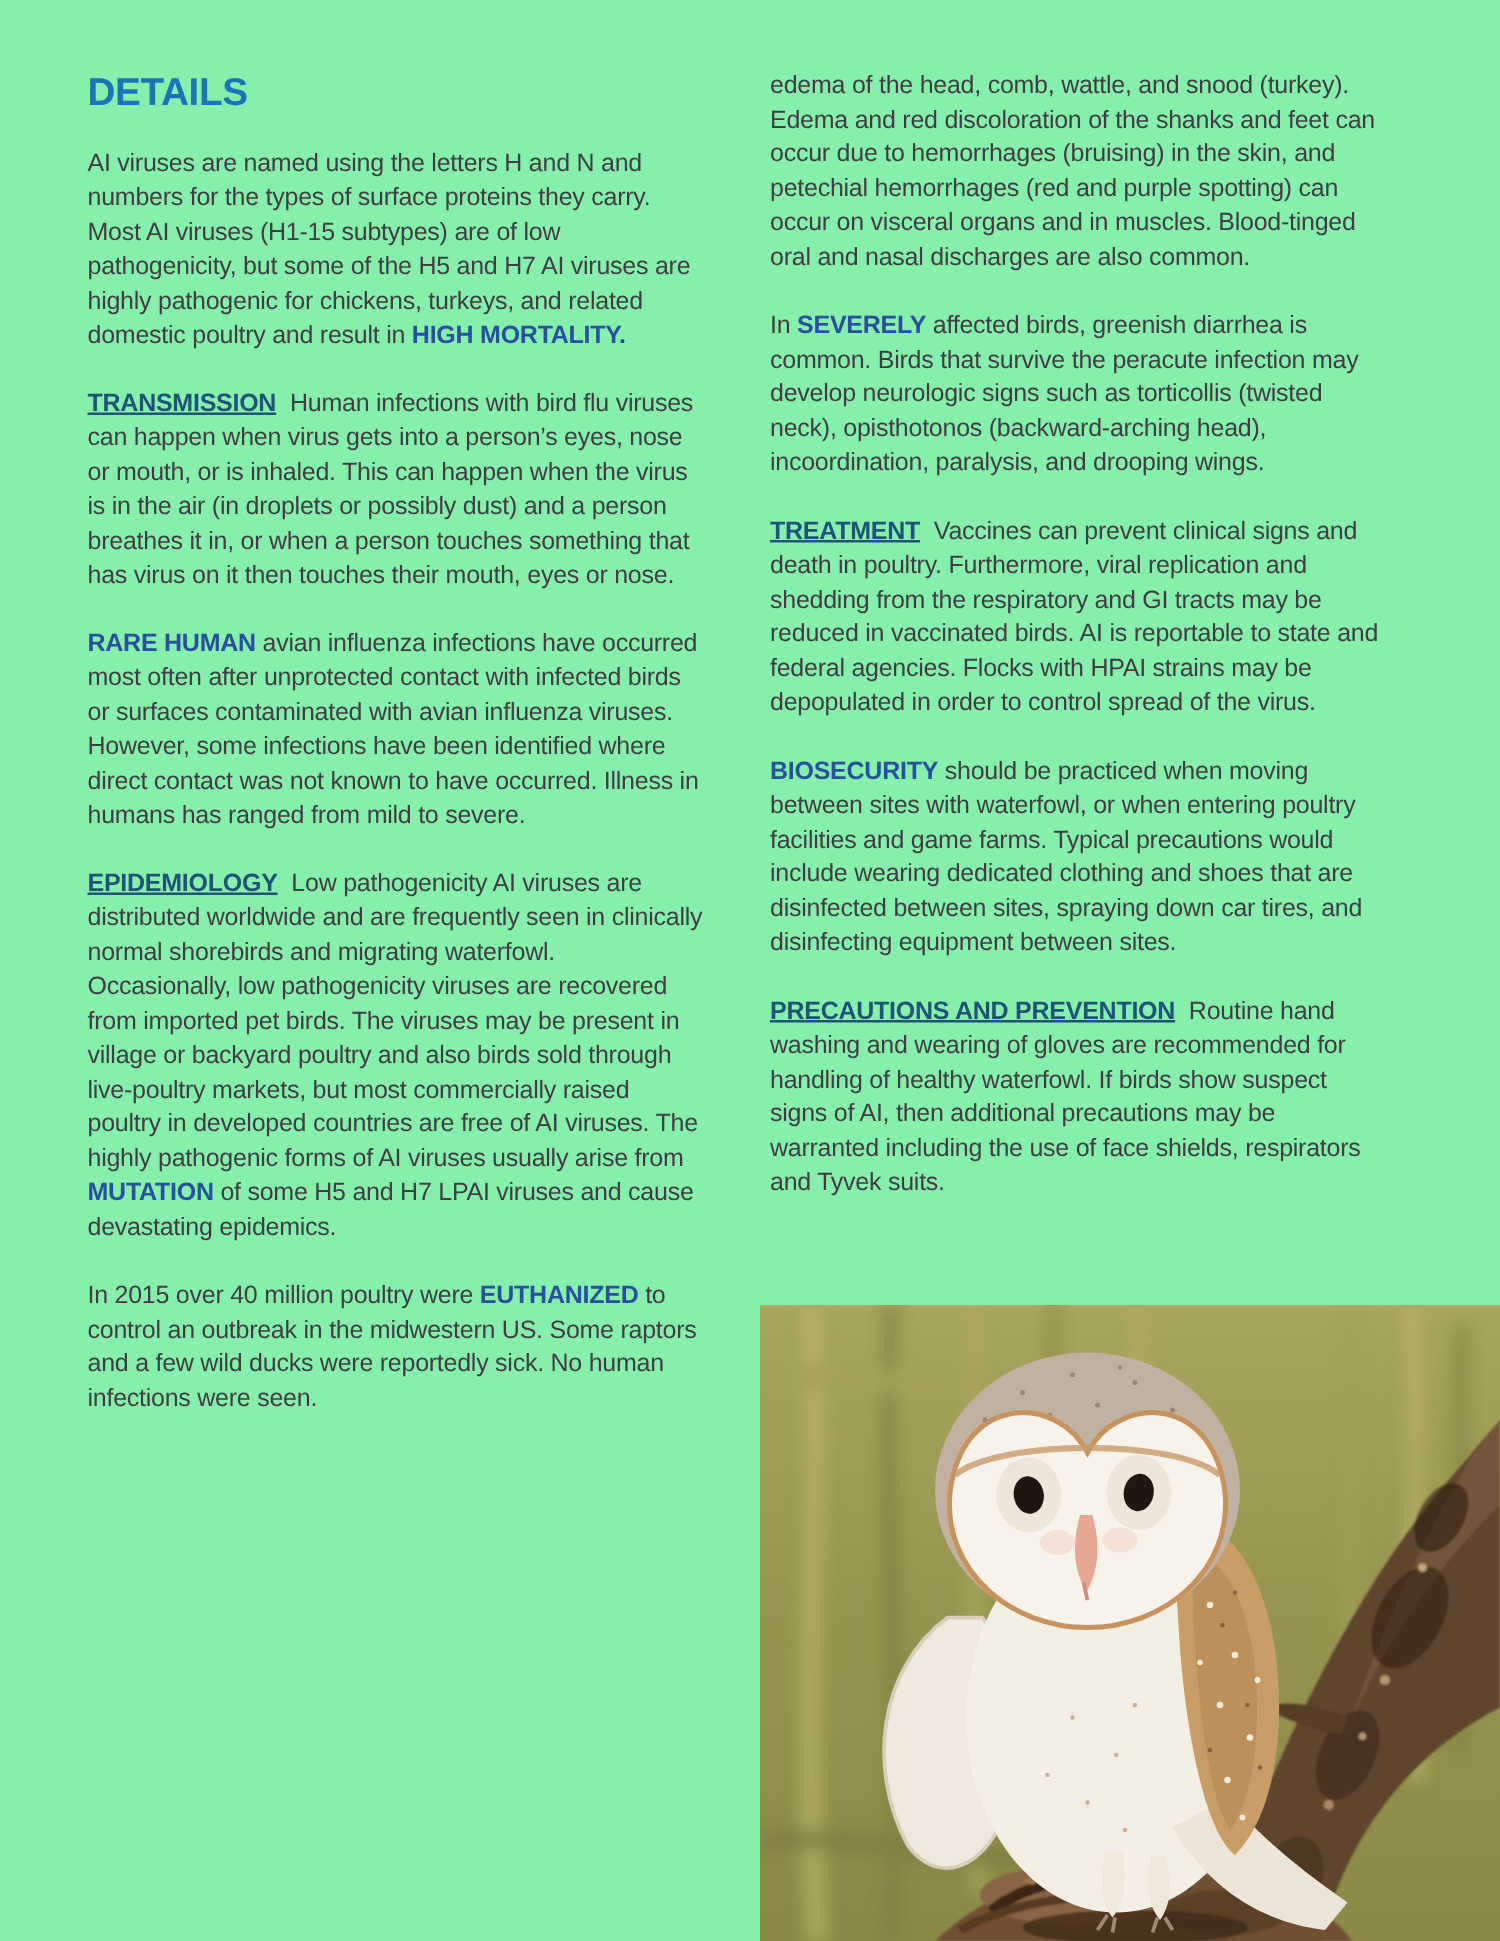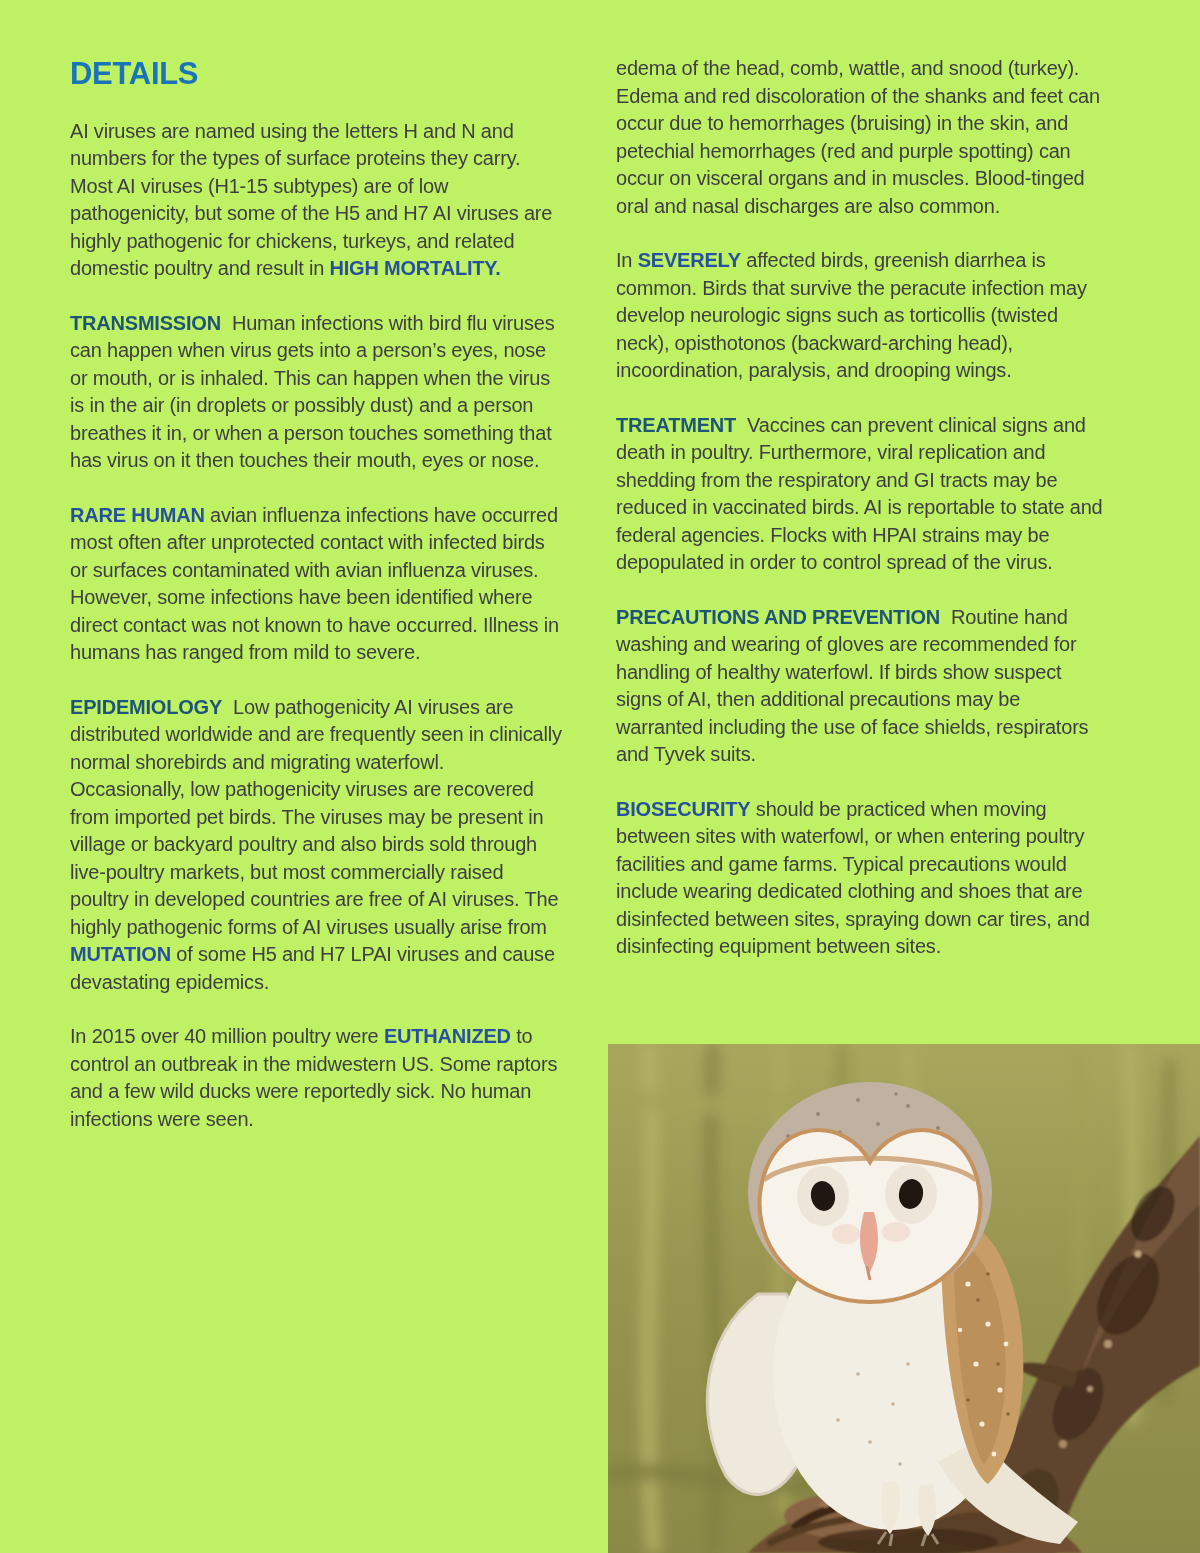--- a/index.html
+++ b/index.html
@@ -1,19 +1,19 @@
 <!DOCTYPE html>
 <html><head>
 <meta charset="utf-8">
 <style>
   html,body{margin:0;padding:0;background:#ffffff;}
   .page{
     position:relative;
     width:1200px;height:1553px;
-    background:#bef264;
+    background:#86efac;
     overflow:hidden;
     font-family:"Liberation Sans",sans-serif;
     color:#3f3e40;
   }
   .col{
     position:absolute;
     width:492px;
     font-size:20px;
     line-height:27.5px;
     letter-spacing:-0.2px;
@@ -22,21 +22,21 @@
   .col-right{left:616px;top:55px;}
   h1.title{
     margin:0 0 30px 0;
     font-size:31px;
     font-weight:bold;
     letter-spacing:-0.3px;
     color:#1b74b8;
   }
   p{margin:0 0 27px 0;}
   .kw{font-weight:bold;color:#1d5478;}
-  .kw-head{margin-right:0.55em;}
+  .kw-head{margin-right:0.55em;text-decoration:underline;}
   .em{font-weight:bold;color:#27519d;}
   .photo{
     position:absolute;
     left:608px;top:1044px;
     width:592px;height:509px;
     display:block;
   }
 </style>
 </head>
 <body>
@@ -59,23 +59,23 @@
 
   </div>
 
   <div class="col col-right">
     <p><span>edema of the head, comb, wattle, and snood (turkey). Edema and red discoloration of the shanks and feet can occur due to hemorrhages (bruising) in the skin, and petechial hemorrhages (red and purple spotting) can occur on visceral organs and in muscles. Blood-tinged oral and nasal discharges are also common.</span></p>
 
     <p><span>In </span><span class="em">SEVERELY</span><span> affected birds, greenish diarrhea is common. Birds that survive the peracute infection may develop neurologic signs such as torticollis (twisted neck), opisthotonos (backward-arching head), incoordination, paralysis, and drooping wings.</span></p>
 
     <p><span class="kw kw-head">TREATMENT</span><span>Vaccines can prevent clinical signs and death in poultry. Furthermore, viral replication and shedding from the respiratory and GI tracts may be reduced in vaccinated birds. AI is reportable to state and federal agencies. Flocks with HPAI strains may be depopulated in order to control spread of the virus.</span></p>
 
+    <p><span class="em">BIOSECURITY</span><span> should be practiced when moving between sites with waterfowl, or when entering poultry facilities and game farms. Typical precautions would include wearing dedicated clothing and shoes that are disinfected between sites, spraying down car tires, and disinfecting equipment between sites.</span></p>
+
     <p><span class="kw kw-head">PRECAUTIONS AND PREVENTION</span><span>Routine hand washing and wearing of gloves are recommended for handling of healthy waterfowl. If birds show suspect signs of AI, then additional precautions may be warranted including the use of face shields, respirators and Tyvek suits.</span></p>
-
-    <p><span class="em">BIOSECURITY</span><span> should be practiced when moving between sites with waterfowl, or when entering poultry facilities and game farms. Typical precautions would include wearing dedicated clothing and shoes that are disinfected between sites, spraying down car tires, and disinfecting equipment between sites.</span></p>
   </div>
 
   <svg class="photo" viewBox="0 0 592 509" preserveAspectRatio="none" role="img" aria-label="Barn owl perched on a bare branch against blurred green grass">
     <defs>
       <linearGradient id="bgg" x1="0" y1="0" x2="0" y2="1">
         <stop offset="0" stop-color="#a9a65e"></stop>
         <stop offset="0.45" stop-color="#97954f"></stop>
         <stop offset="1" stop-color="#8a8947"></stop>
       </linearGradient>
       <filter id="fbg" x="-20%" y="-20%" width="140%" height="140%">

